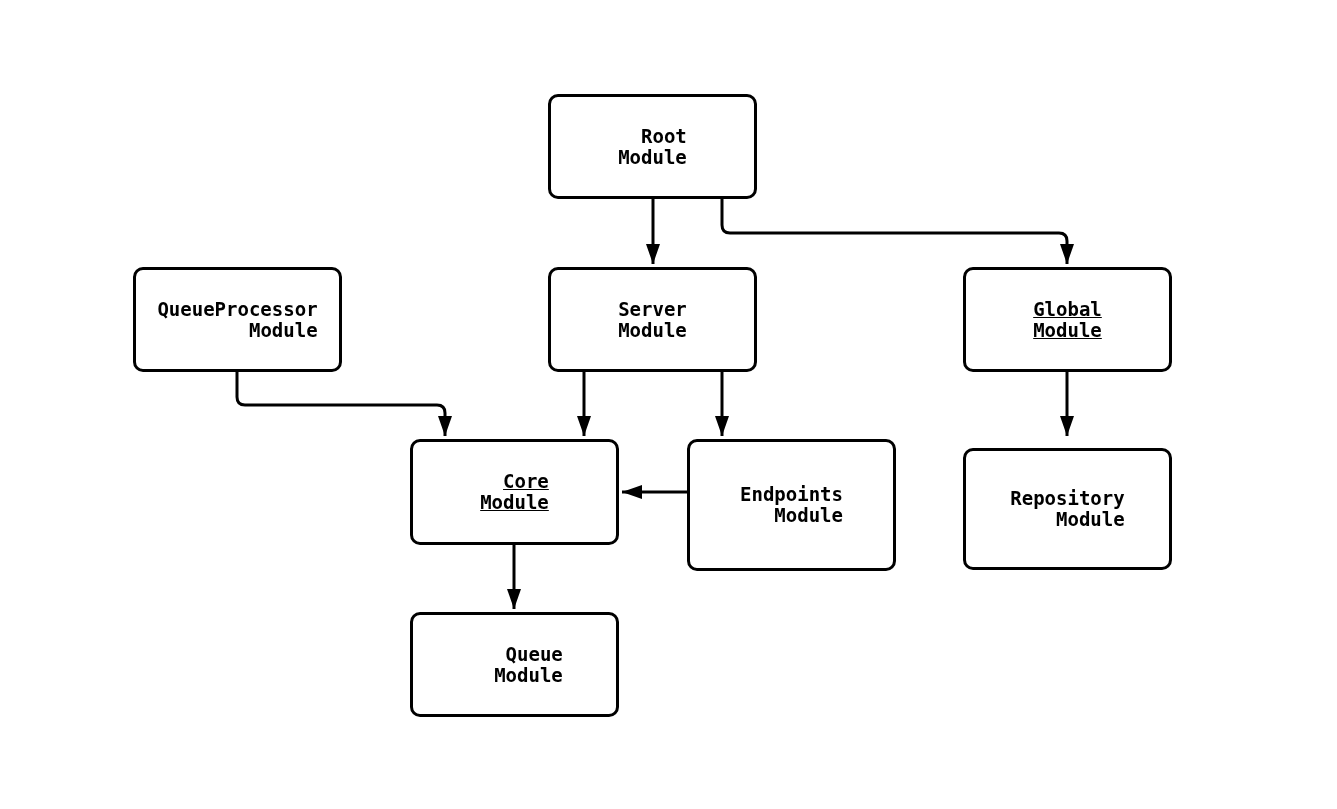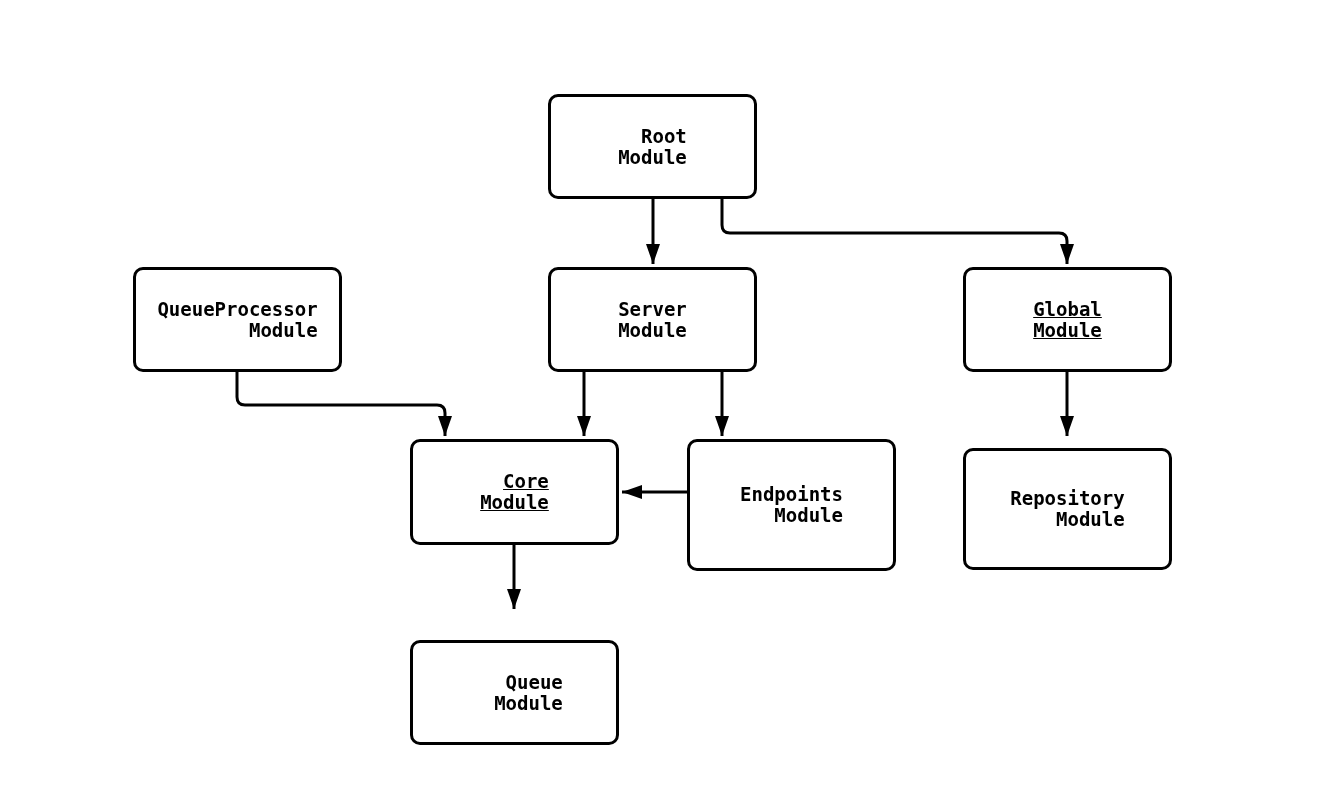--- a/index.html
+++ b/index.html
@@ -106,18 +106,18 @@
   <div class="node" style="left:687px; top:439px; height:132px;">
     <span class="label">Endpoints
 Module</span>
   </div>
 
   <div class="node" style="left:963px; top:439px; height:122px;margin-top:9px;">
     <span class="label">Repository
 Module</span>
   </div>
 
-  <div class="node" style="left:410px; top:640px;padding-left:28px;">
+  <div class="node" style="left:410px; top:612px;padding-left:28px;">
     <span class="label">Queue
 Module</span>
   </div>
 
 </div>
 
 </body></html>

